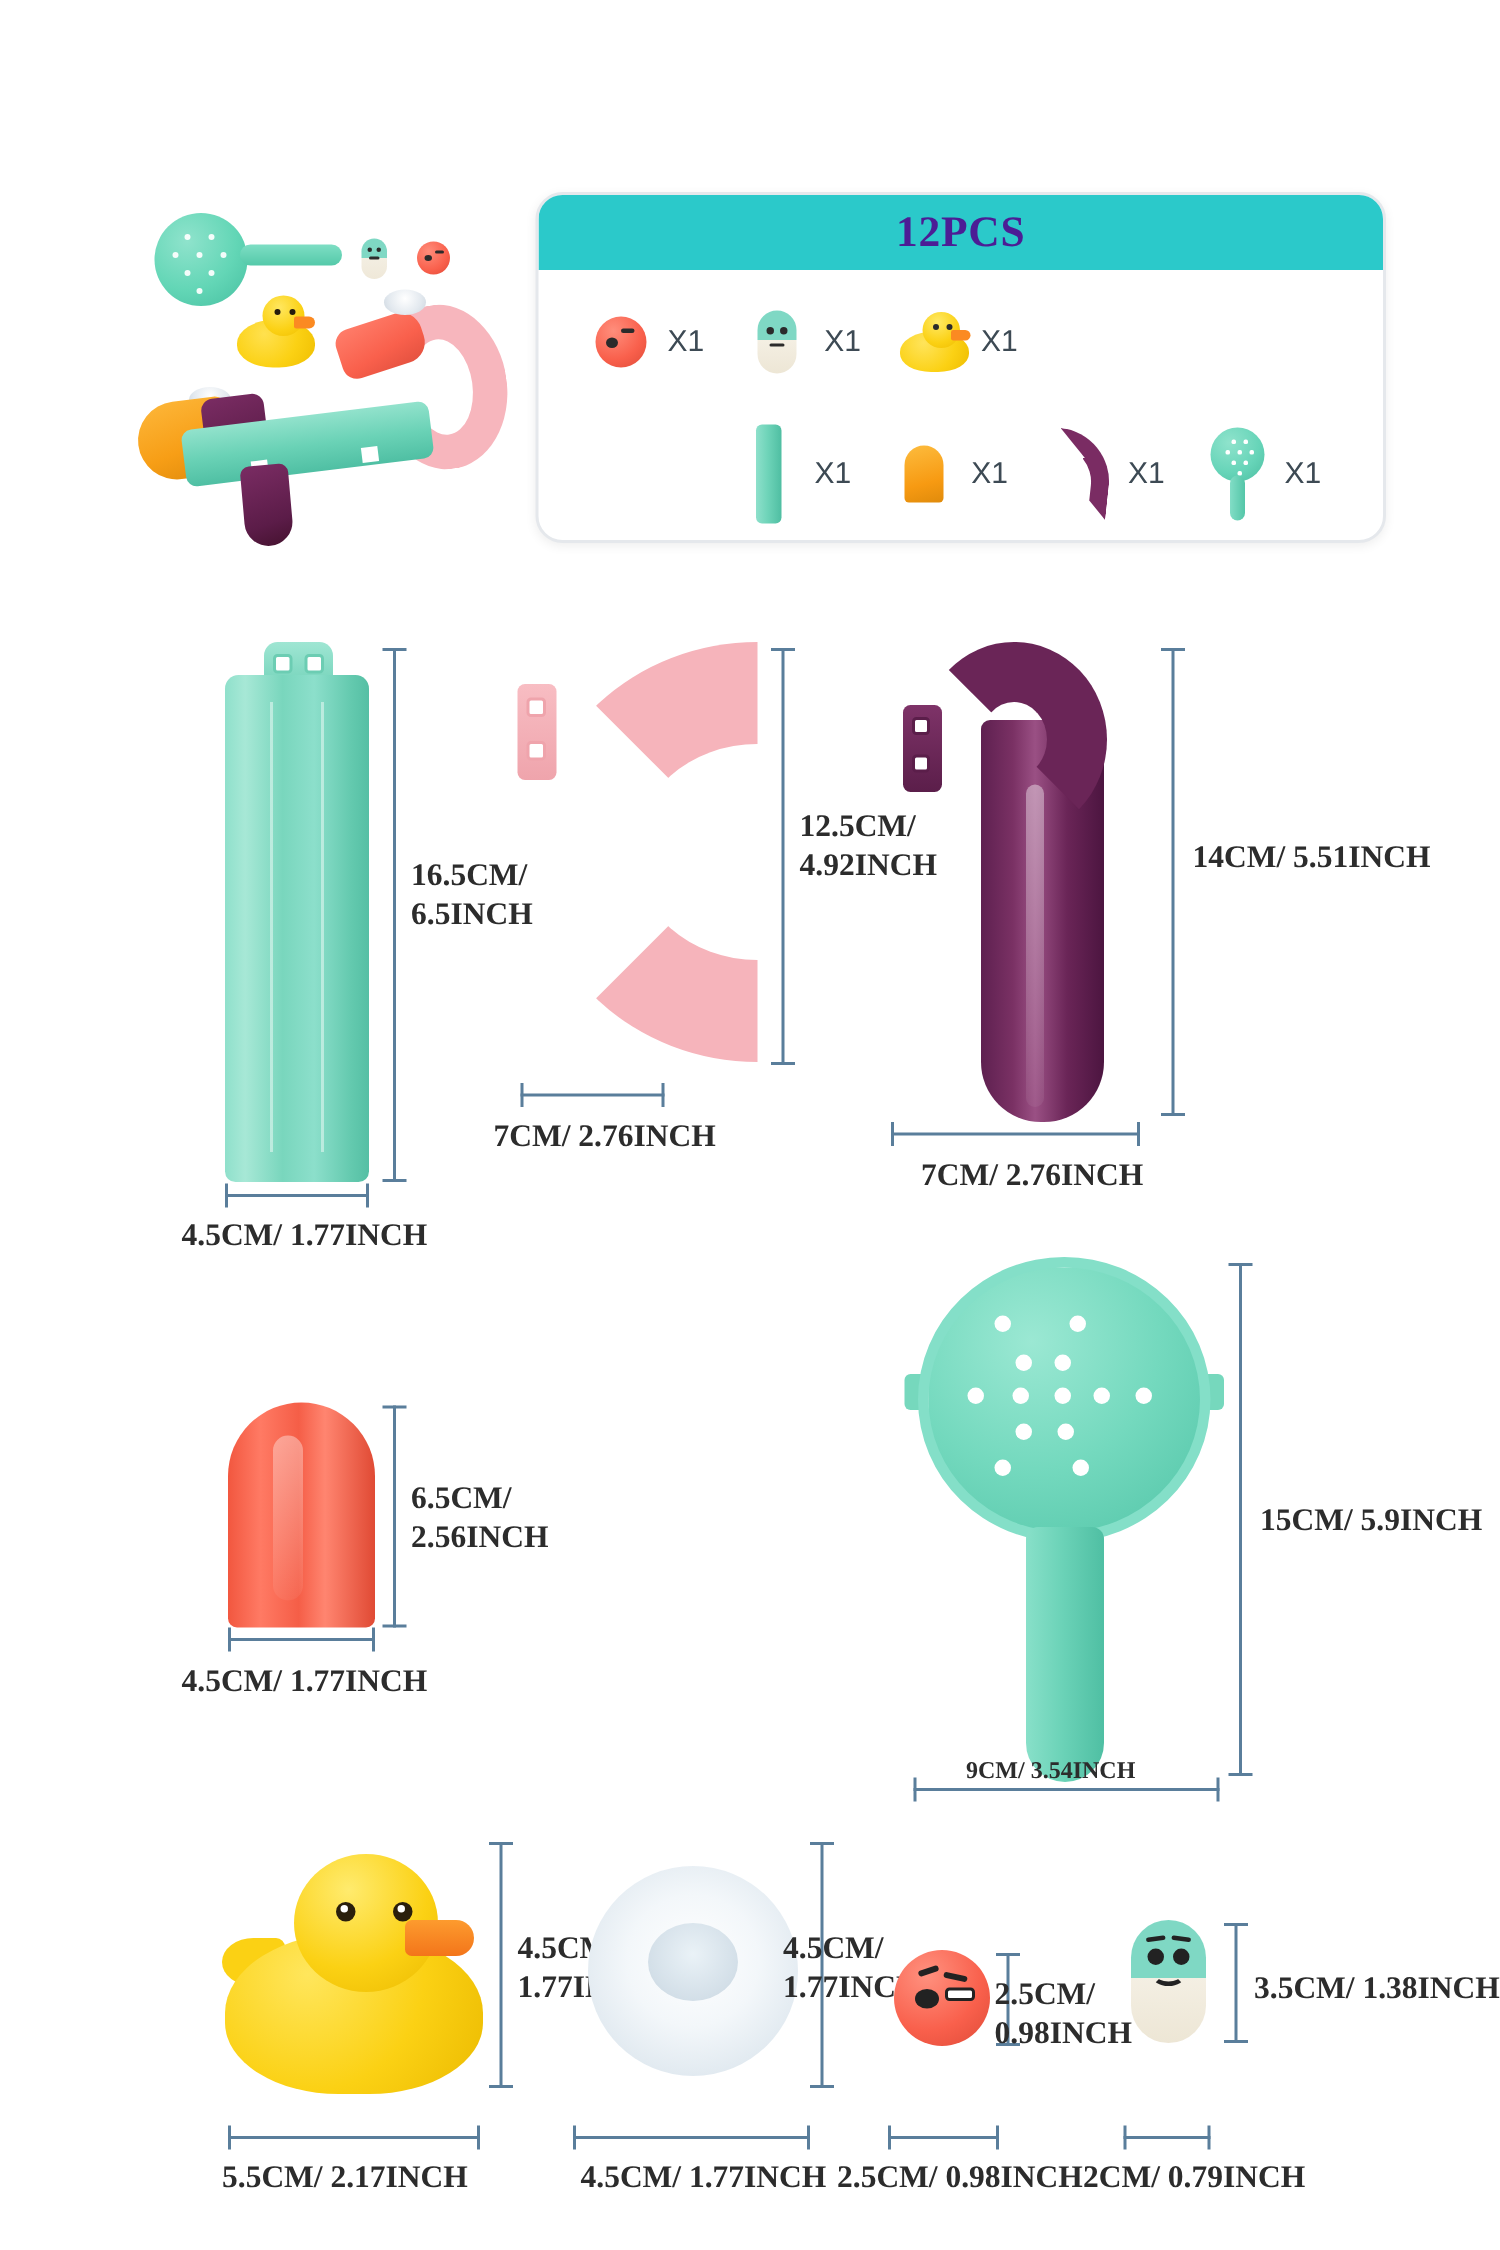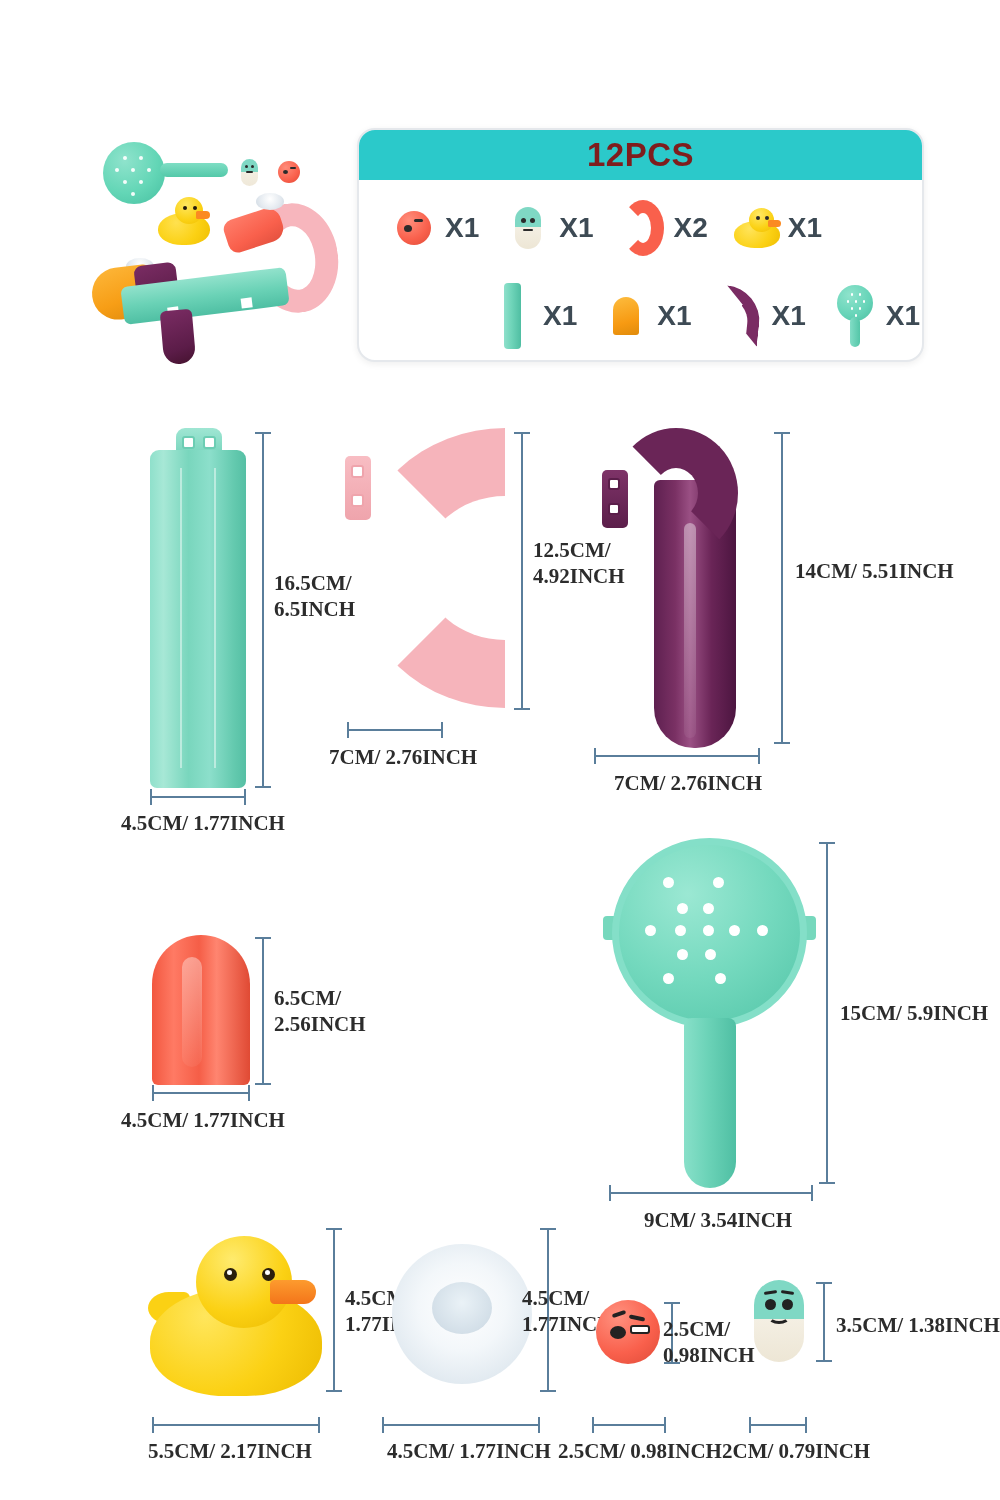--- a/index.html
+++ b/index.html
@@ -142,33 +142,33 @@
     border-radius: 18px;
     box-shadow: 0 2px 7px rgba(0,0,0,0.07);
     overflow: hidden;
   }
   .pcs-header {
     height: 50px; width: 100%;
     background: #2BC9CA;
     display: flex; align-items: center; justify-content: center;
   }
   .pcs-header-text {
-    color: #7f1d1d;
-    font-family: Liberation Sans, sans-serif;
-    font-weight: bold; font-size: 33px;
+    color: #4c1d95;
+    font-family: Liberation Serif, serif;
+    font-weight: bold; font-size: 29px;
     letter-spacing: 0.5px;
   }
   .pcs-body { position: relative; height: 184px; padding: 4px 10px 0 10px; }
   .pcs-row { display: flex; align-items: center; height: 88px; }
   .pcs-row.r1 { padding-left: 22px; }
   .pcs-row.r2 { padding-left: 120px; }
   .pcs-cell { display: flex; align-items: center; }
   .pcs-cell .qty {
     font-family: "Liberation Sans", "DejaVu Sans", sans-serif;
-    font-weight: bold; font-size: 28px; color: #3D4A54;
+    font-weight: normal; font-size: 20px; color: #3D4A54;
     margin-left: 8px; margin-right: 26px;
   }
   .pcs-icon { position: relative; width: 46px; height: 70px; display: flex; align-items: center; justify-content: center; }
 
   .ic-ball { width: 34px; height: 34px; border-radius: 50%;
     background: radial-gradient(circle at 35% 28%, #FF8E7C 0%, #F9604C 58%, #DE4A37 100%); position: relative; }
   .ic-capsule { width: 26px; height: 42px; border-radius: 13px;
     background: linear-gradient(180deg, #7FD8C4 0%, #7FD8C4 47%, #F4EFE3 47%, #EDE6D5 100%); position: relative; }
   .ic-coralarc { width: 42px; height: 56px; border: 13px solid #F9604C;
     border-left-color: transparent; border-radius: 50%; }
@@ -440,26 +440,20 @@
           <span class="pcs-icon">
             <span class="ic-capsule">
               <i class="face-mark" style="left:6px;top:11px;width:5px;height:5px;border-radius:50%"></i>
               <i class="face-mark" style="left:15px;top:11px;width:5px;height:5px;border-radius:50%"></i>
               <i class="face-mark" style="left:8px;top:22px;width:10px;height:2px;border-radius:2px"></i>
             </span>
           </span>
           <span class="qty">X1</span>
         </div>
 
-        <div class="pcs-cell">
-          <span class="pcs-icon">
-            <span class="ic-coralarc"></span>
-          </span>
-          <span class="qty">X2</span>
-        </div>
 
 
         <div class="pcs-cell">
           <span class="pcs-icon">
             <span class="ic-duck">
               <i class="ic-duck-body"></i>
               <i class="ic-duck-head"></i>
               <i class="ic-duck-beak"></i>
               <i class="face-mark" style="left:22px;top:8px;width:4px;height:4px;border-radius:50%"></i>
               <i class="face-mark" style="left:31px;top:8px;width:4px;height:4px;border-radius:50%"></i>
@@ -582,21 +576,21 @@
       <div class="p-hole" style="left:58px;top:104px"></div>
       <div class="p-hole" style="left:86px;top:104px"></div>
       <div class="p-hole" style="left:44px;top:128px"></div>
       <div class="p-hole" style="left:96px;top:128px"></div>
     </div>
     <div class="p-strainer-handle"></div>
   </div>
   <div class="vline" style="left:826px;top:842px;height:342px"></div>
   <div class="dimtext" style="left:840px;top:1000px;font-size:21px">15CM/ 5.9INCH</div>
   <div class="hline" style="left:609px;top:1192px;width:204px"></div>
-  <div class="dimtext" style="left:644px;top:1207px;font-size:21px">9CM/ 3.54INCH</div>
+  <div class="dimtext" style="left:644px;top:1171px;font-size:16px">9CM/ 3.54INCH</div>
 
   <div class="p-duck">
     <div class="p-duck-tail"></div>
     <div class="p-duck-body"></div>
     <div class="p-duck-head"></div>
     <div class="p-duck-beak"></div>
     <div class="p-duck-eye" style="left:74px">
         <i></i>
       </div>
     <div class="p-duck-eye" style="left:112px">

